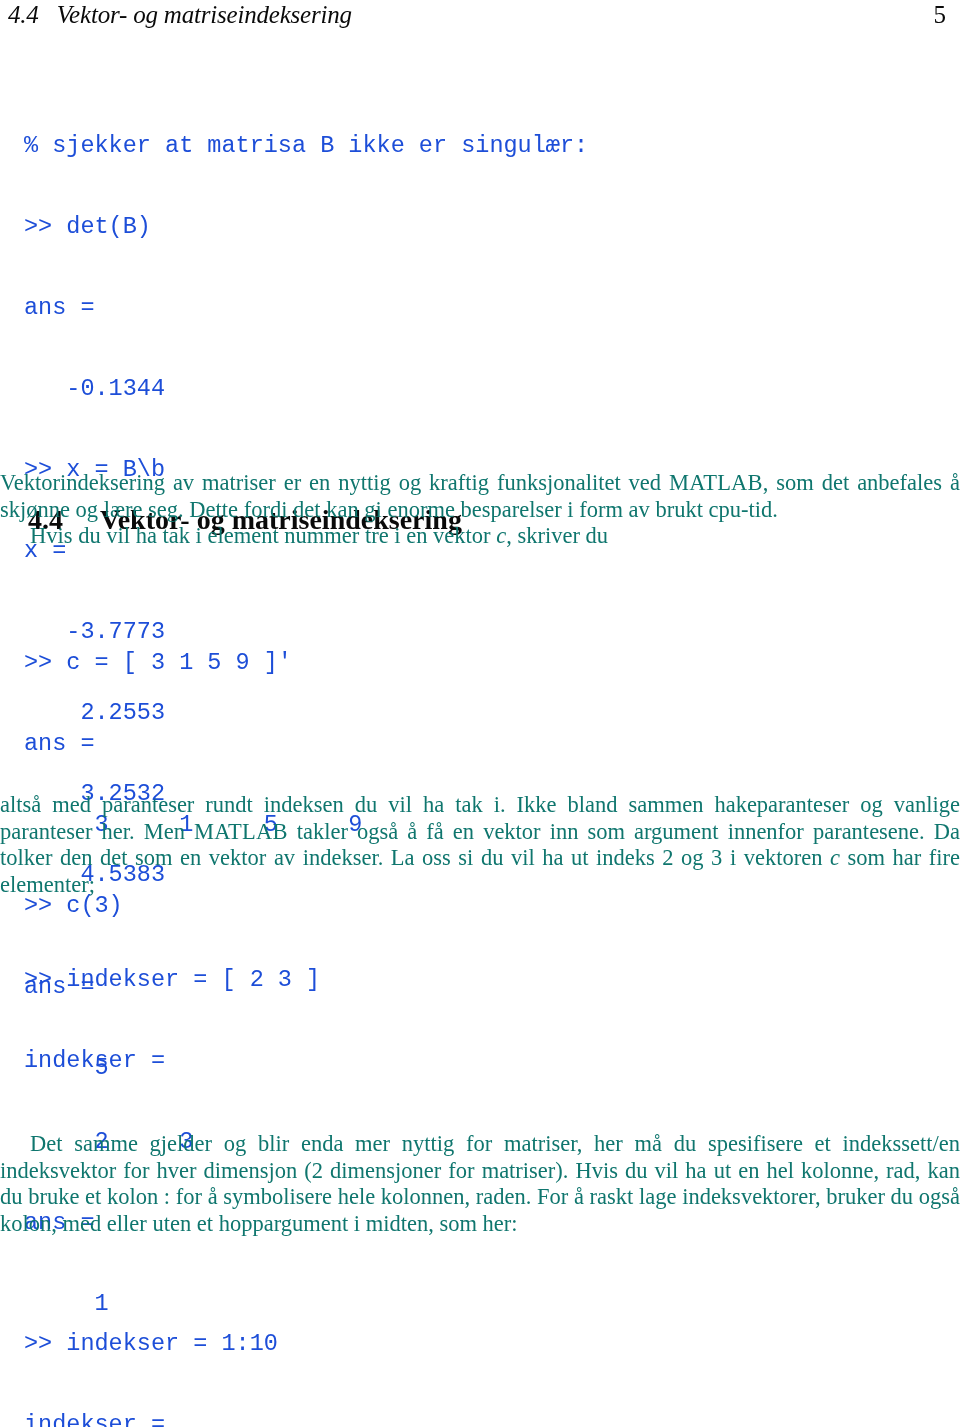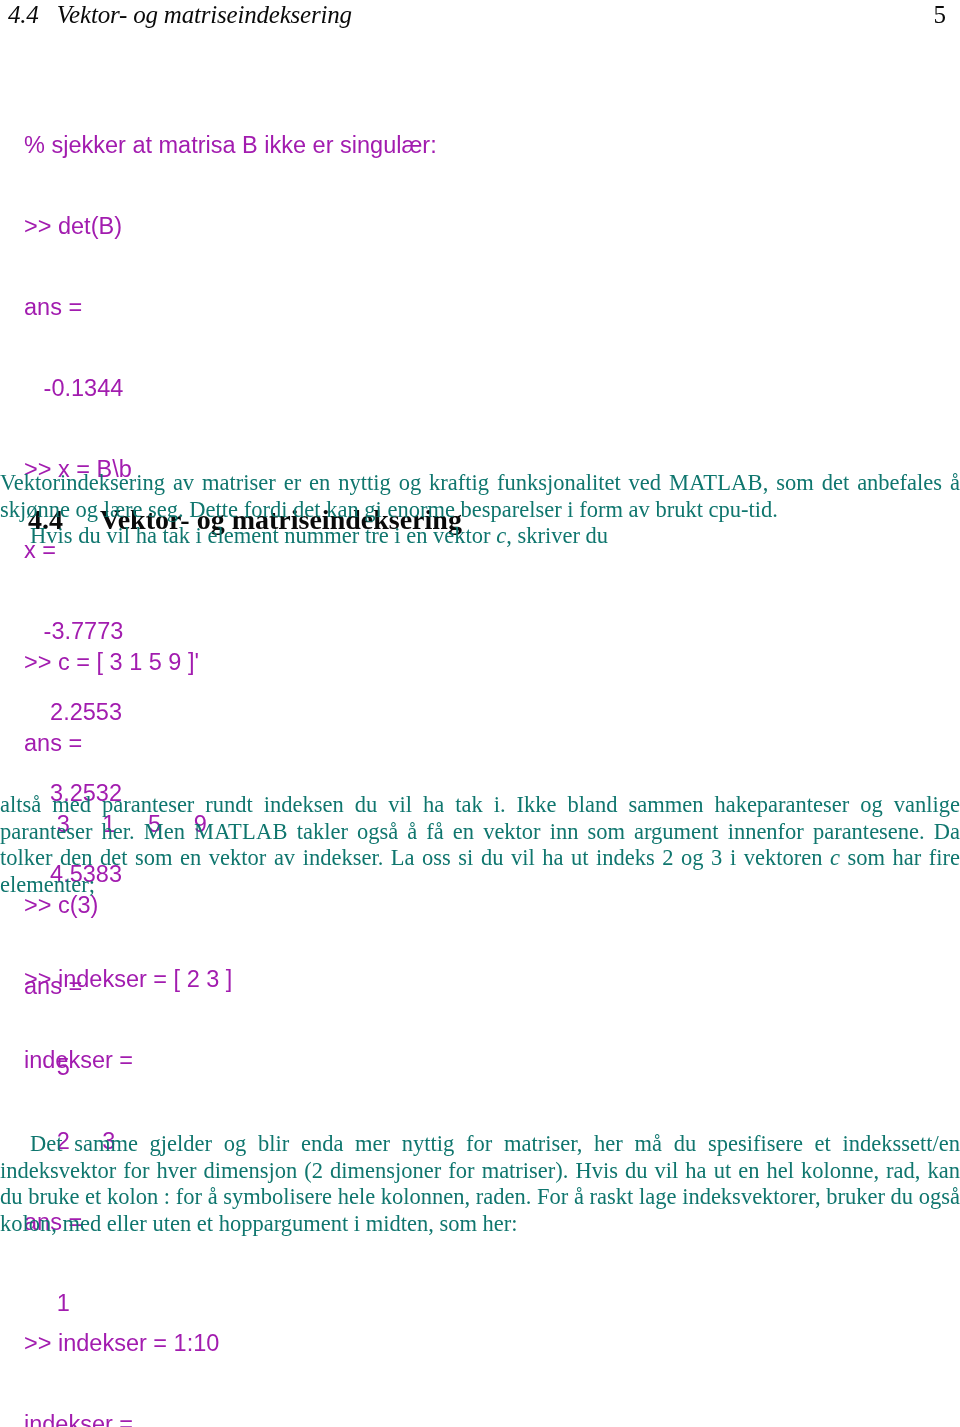--- a/index.html
+++ b/index.html
@@ -46,25 +46,25 @@
   .runhead-num {
     font-size: 25px;
     line-height: 30px;
     margin-right: 14px;
   }
 
   
   .code {
     position: absolute;
     left: 24px;
-    font-family: Liberation Sans, sans-serif;
+    font-family: Liberation Mono, monospace;
     font-size: 23.5px;
     line-height: 27px;
     white-space: pre;
-    color: #a21caf;
+    color: #1d4ed8;
     letter-spacing: 0px;
   }
   .code .ln { display: block; height: 27px; }
 
   
   .para {
     position: absolute;
     left: 0px;
     width: 960px;
     font-size: 22.5px;

